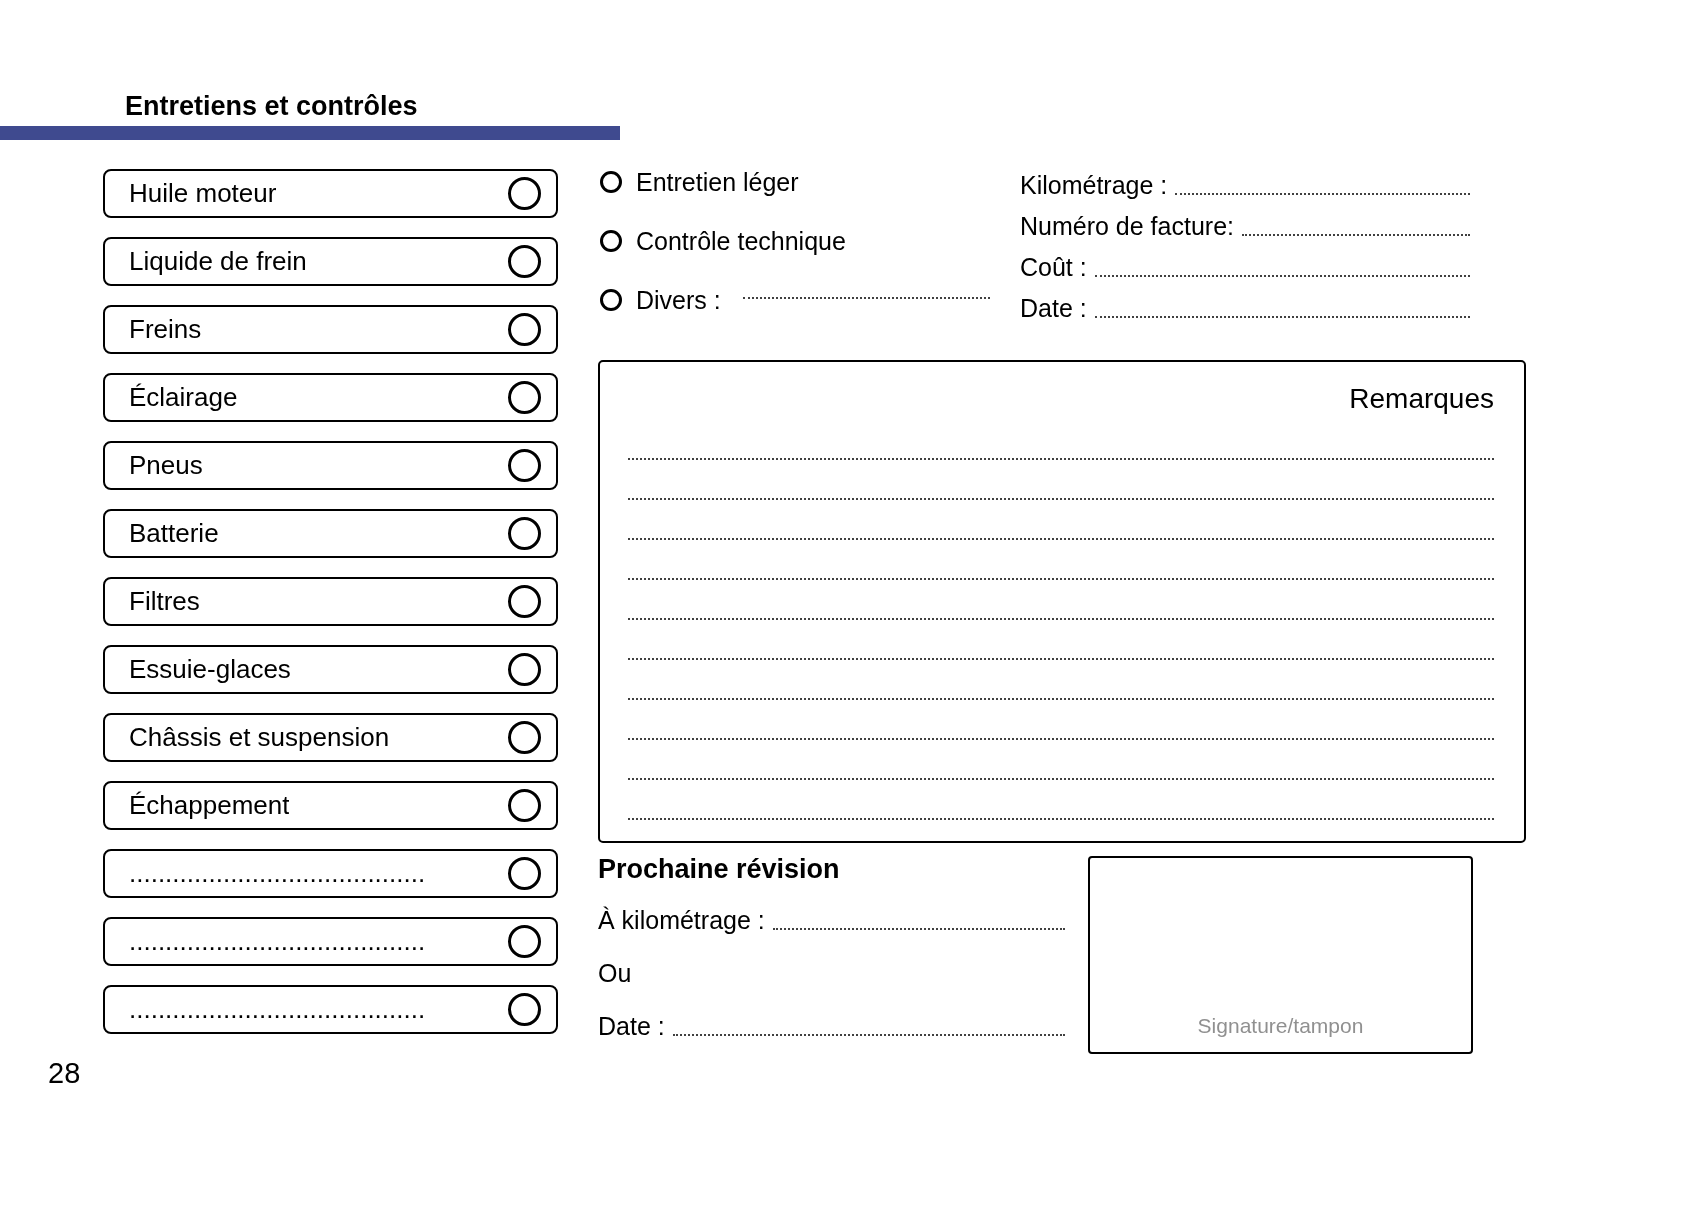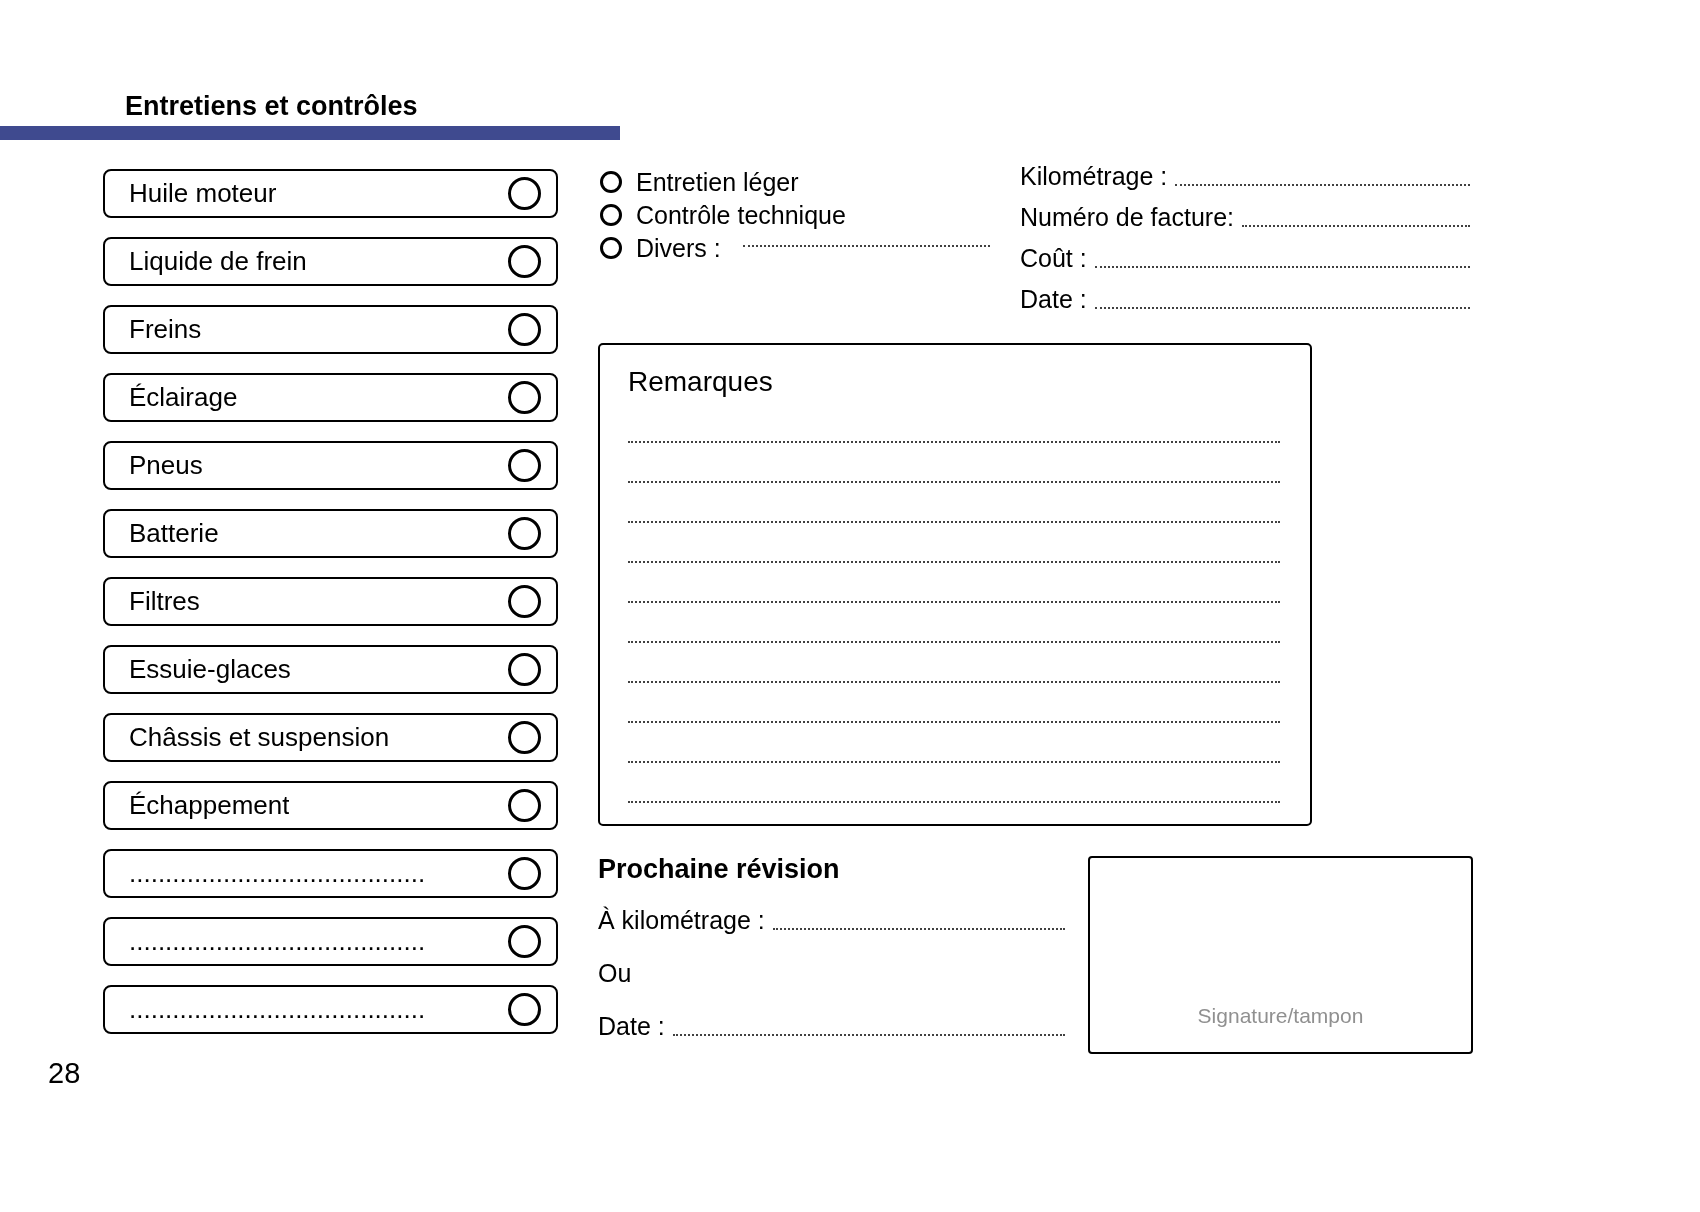--- a/index.html
+++ b/index.html
@@ -65,21 +65,21 @@
   .circle.big { width: 33px; height: 33px; }
   .circle.small { width: 22px; height: 22px; }
 
   
   .service-options {
     position: absolute;
     left: 600px; top: 156px;
     width: 390px;
     display: flex;
     flex-direction: column;
-    gap: 3px;
+    gap: 29px;
   }
   .opt-row {
     display: flex;
     align-items: center;
     gap: 14px;
     height: 30px;
     font-size: 25px;
   }
   .opt-label { white-space: nowrap; }
 
@@ -87,42 +87,43 @@
   .dots {
     flex: 1;
     border-bottom: 2px dotted #404040;
     margin: 0 0 5px 8px;
     min-width: 30px;
   }
 
   
   .invoice-fields {
     position: absolute;
-    left: 1020px; top: 150px;
+    left: 1020px; top: 159px;
     width: 450px;
     display: flex;
     flex-direction: column;
     gap: 11px;
   }
   .field-row {
     display: flex;
     align-items: flex-end;
     height: 30px;
     font-size: 25px;
   }
   .field-label { white-space: nowrap; }
 
   
   .remarks-box {
     position: absolute;
-    left: 598px; top: 332px;
-    width: 714px; height: 483px;
+    left: 598px; top: 349px;
+    width: 928px; height: 483px;
     border: 2px solid #000;
     border-radius: 5px;
     padding: 20px 30px 0 28px;
+    text-align: right;
   }
   .remarks-title {
     font-size: 28px;
     line-height: 34px;
     margin-bottom: 4px;
   }
   .remark-line {
     height: 40px;
     border-bottom: 2px dotted #404040;
   }
@@ -147,21 +148,21 @@
   
   .signature-box {
     position: absolute;
     left: 1088px; top: 845px;
     width: 385px; height: 198px;
     border: 2px solid #000;
     border-radius: 4px;
     display: flex;
     align-items: flex-end;
     justify-content: center;
-    padding-bottom: 24px;
+    padding-bottom: 14px;
   }
   .signature-label {
     color: #909090;
     font-size: 21px;
   }
 
   
   .page-number {
     position: absolute;
     left: 48px; top: 1046px;

